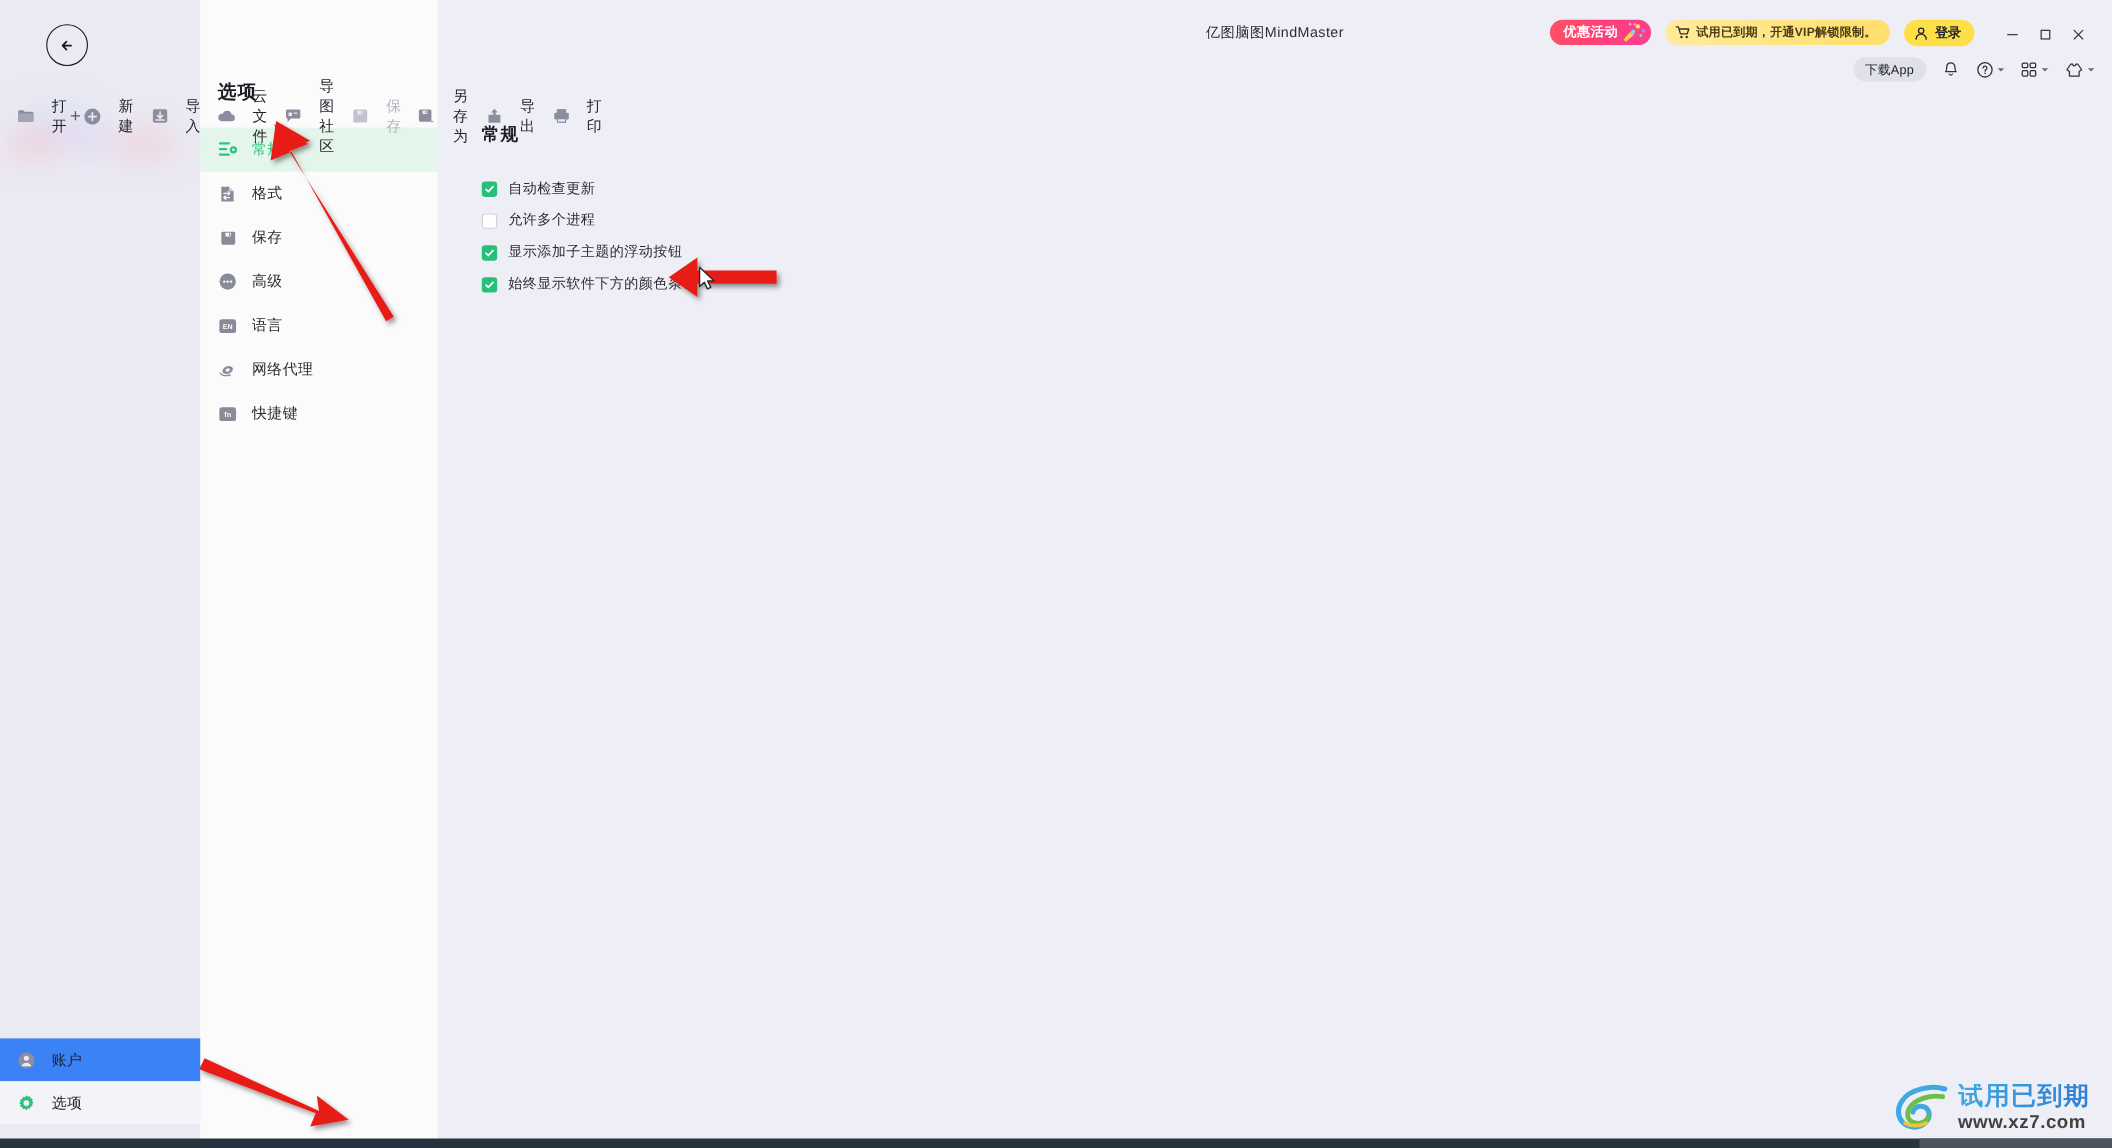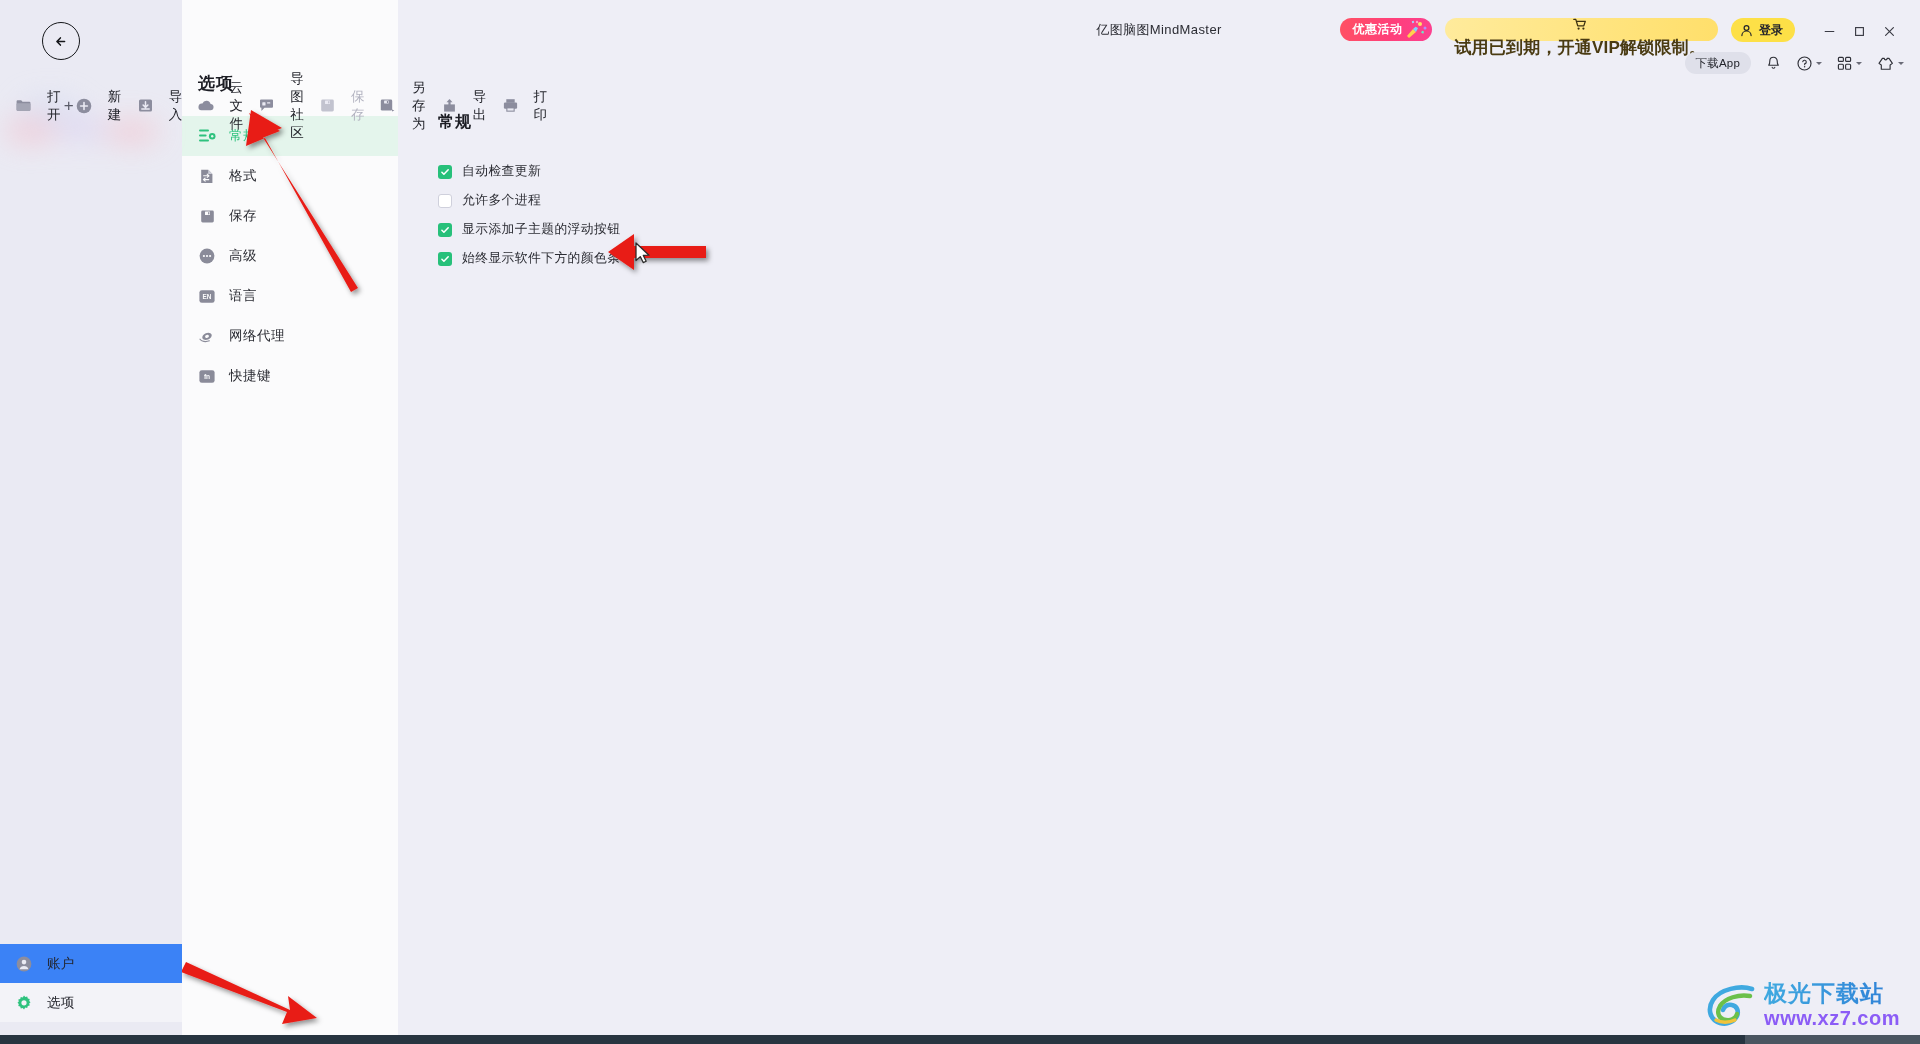--- a/index.html
+++ b/index.html
@@ -168,25 +168,24 @@
     color: #fff; font-size: 12px; font-weight: bold;
     display: flex; align-items: center;
     letter-spacing: .5px;
     cursor: pointer;
   }
   .confetti { position: absolute; right: 4px; top: 2px; width: 24px; height: 19px; }
   .vip-banner {
     height: 23px; padding: 0 12px 0 9px;
     border-radius: 12px;
     background: linear-gradient(95deg,#ffeb9c 0%,#ffe583 50%,#ffdf6b 100%);
-    color: #4a3b12; font-size: 17px; font-weight: bold;
+    color: #4a3b12; font-size: 11px; font-weight: bold;
     display: flex; align-items: center; gap: 5px;
     letter-spacing: .2px;
     cursor: pointer;
-    flex-direction: column;
   }
   .vip-banner svg { display: block; flex: 0 0 auto; }
   .login-btn {
     height: 24px; padding: 0 12px 0 9px;
     border-radius: 12px; background: #fde047;
     display: flex; align-items: center; gap: 6px;
     font-size: 12px; color: #23242b; font-weight: bold;
     cursor: pointer;
   }
   .win-controls { display: flex; align-items: center; gap: 0; margin-left: 6px; }
@@ -227,21 +226,21 @@
   }
   .wm-text { display: flex; flex-direction: column; line-height: 1; }
   .wm-cn {
     font-size: 23px; font-weight: bold;
     background: linear-gradient(90deg,#3fa9e0 0%,#2f7fd6 100%);
     -webkit-background-clip: text; background-clip: text;
     -webkit-text-fill-color: transparent; color: #2f7fd6;
     letter-spacing: 1px;
   }
   .wm-url {
-    font-size: 20px; font-weight: bold; color: #8b5cf6;
+    font-size: 17px; font-weight: bold; color: #404040;
     letter-spacing: .5px; margin-top: 3px;
   }
 
   
   .bottom-bar {
     position: absolute; left: 0; bottom: 0;
     width: 1920px; height: 9px;
     background: #273440;
   }
   .bottom-bar .seg {
@@ -642,21 +641,21 @@
     </g>
   </svg>
 
   <div class="watermark">
     <svg width="52" height="44" viewBox="0 0 52 44">
       <path d="M46 6C34 2 14 6 7 17c-6 9-3 20 7 23 7 2 14-1 17-7 2-5 0-10-5-11-4-1-8 1-9 5" fill="none" stroke="#3fa9e0" stroke-width="4.6" stroke-linecap="round"></path>
       <path d="M44 13C33 11 19 15 14 23c-4 7-1 13 6 14 5 1 10-2 11-6" fill="none" stroke="#6bc04a" stroke-width="4.4" stroke-linecap="round"></path>
       <path d="M10 37c5 3 13 3 19 0" fill="none" stroke="#f0c33c" stroke-width="3.4" stroke-linecap="round"></path>
     </svg>
     <div class="wm-text">
-      <span class="wm-cn">极光下载站</span>
+      <span class="wm-cn">试用已到期</span>
       <span class="wm-url">www.xz7.com</span>
     </div>
   </div>
 
   <div class="bottom-bar">
     <div class="seg"></div>
   </div>
 
 </div>
 

